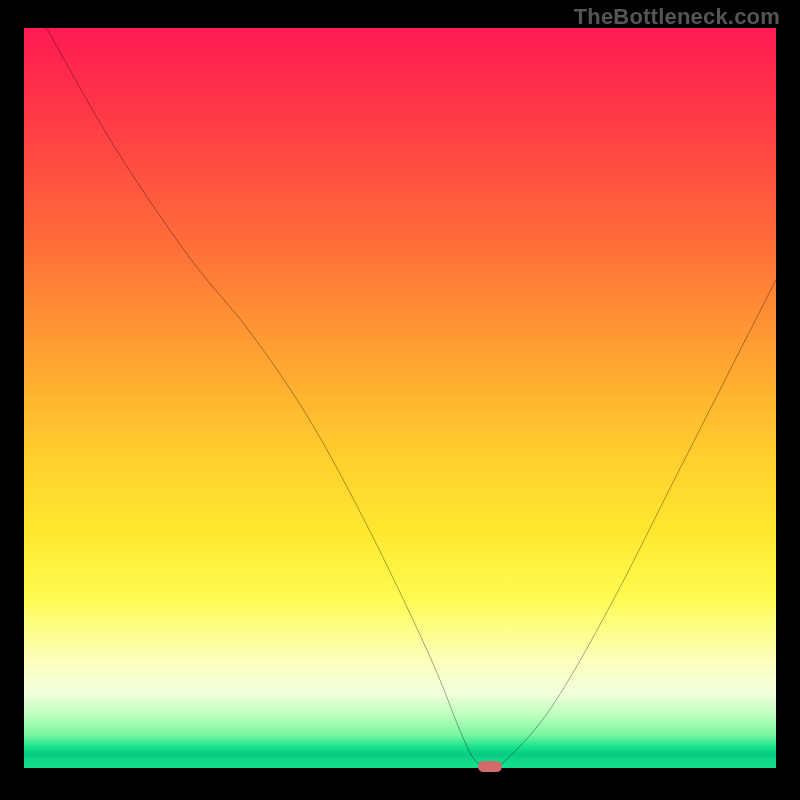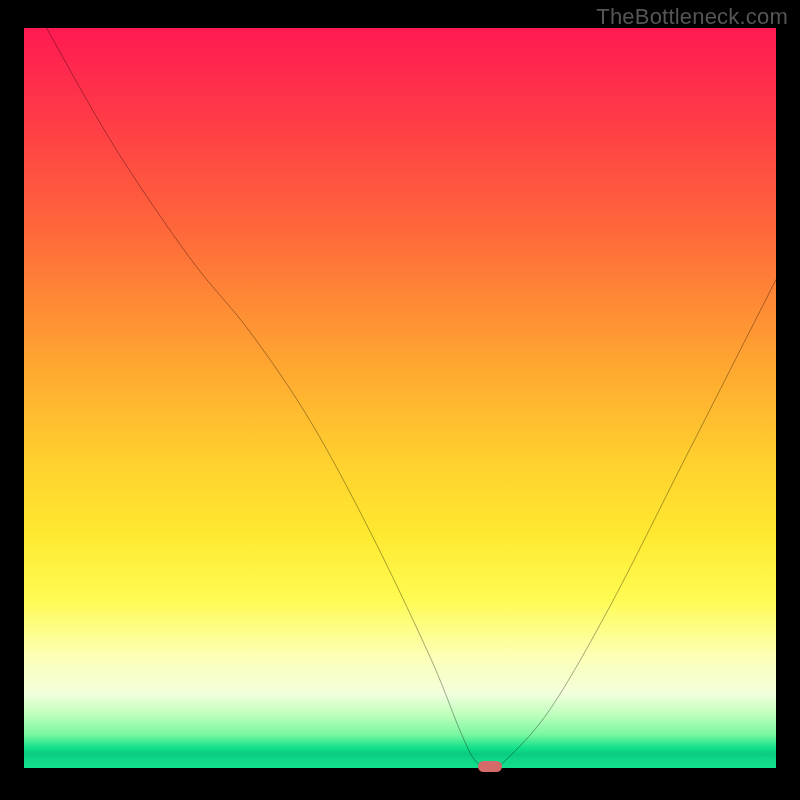--- a/index.html
+++ b/index.html
@@ -13,24 +13,24 @@
   }
   .frame {
     position: relative;
     width: 800px;
     height: 800px;
     background: #000;
   }
   .watermark {
     position: absolute;
     top: 4px;
-    right: 12px;
+    right: 20px;
     color: #555;
     font-size: 22px;
-    font-weight: 400;
+    font-weight: 700;
     letter-spacing: 0.2px;
     user-select: none;
   }
   .plot {
     position: absolute;
     left: 24px;
     top: 28px;
     width: 752px;
     height: 740px;
     

